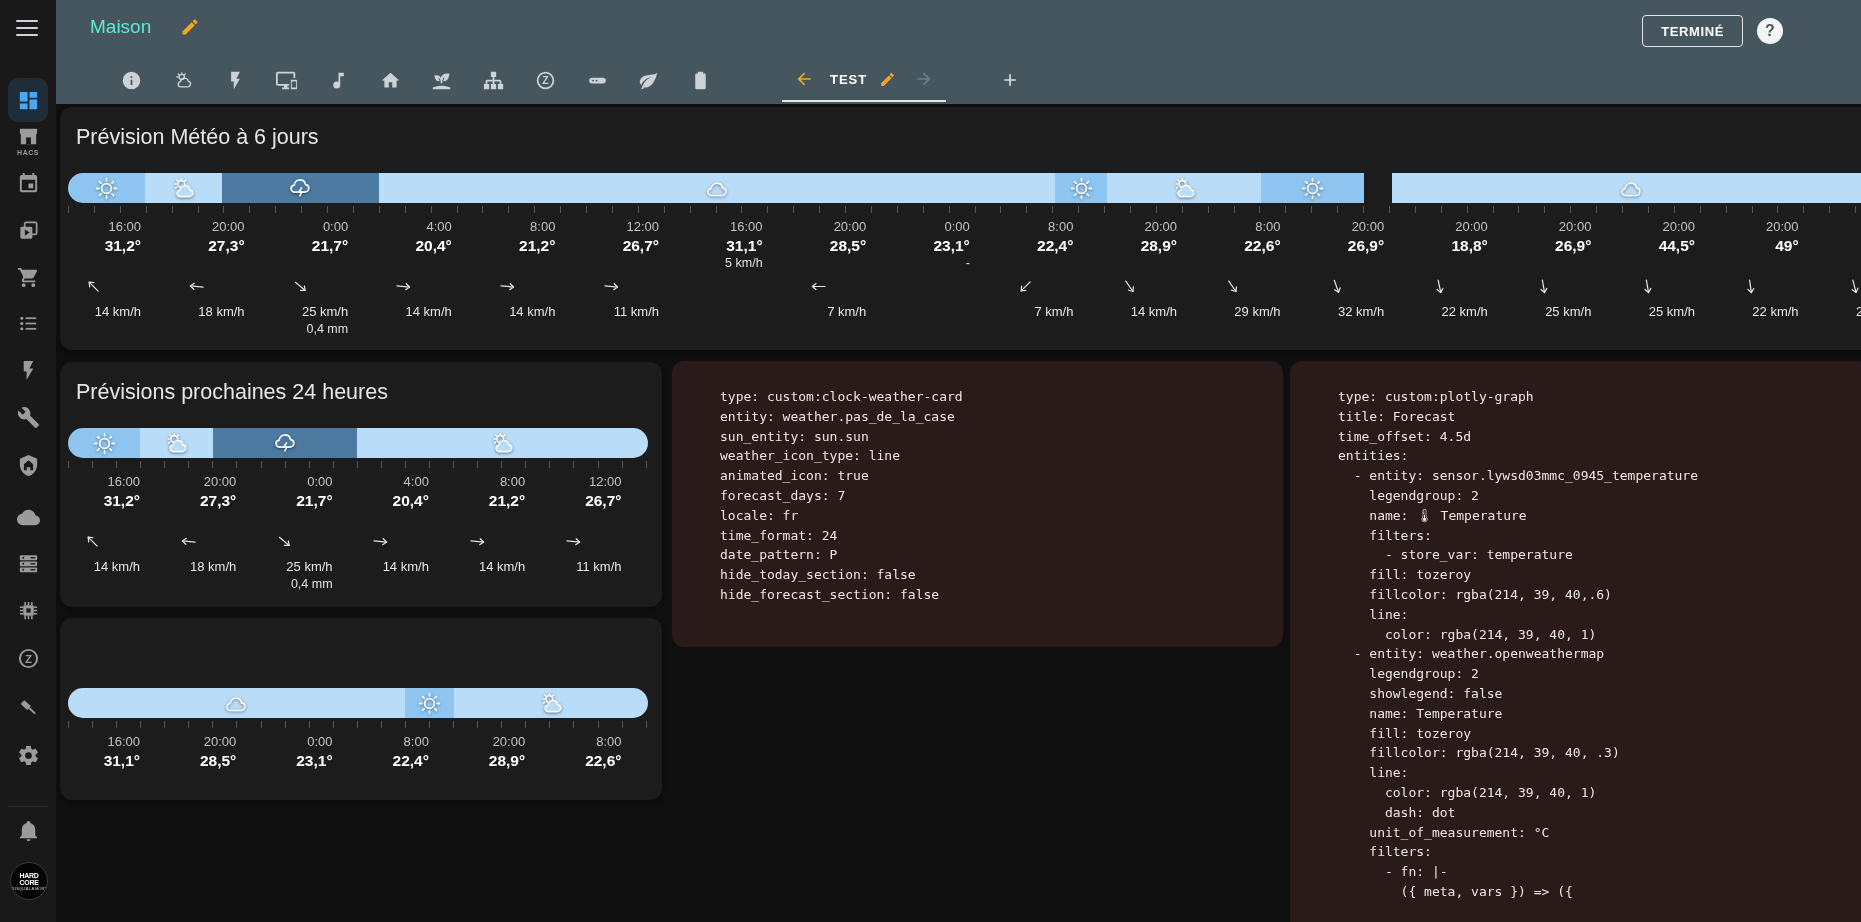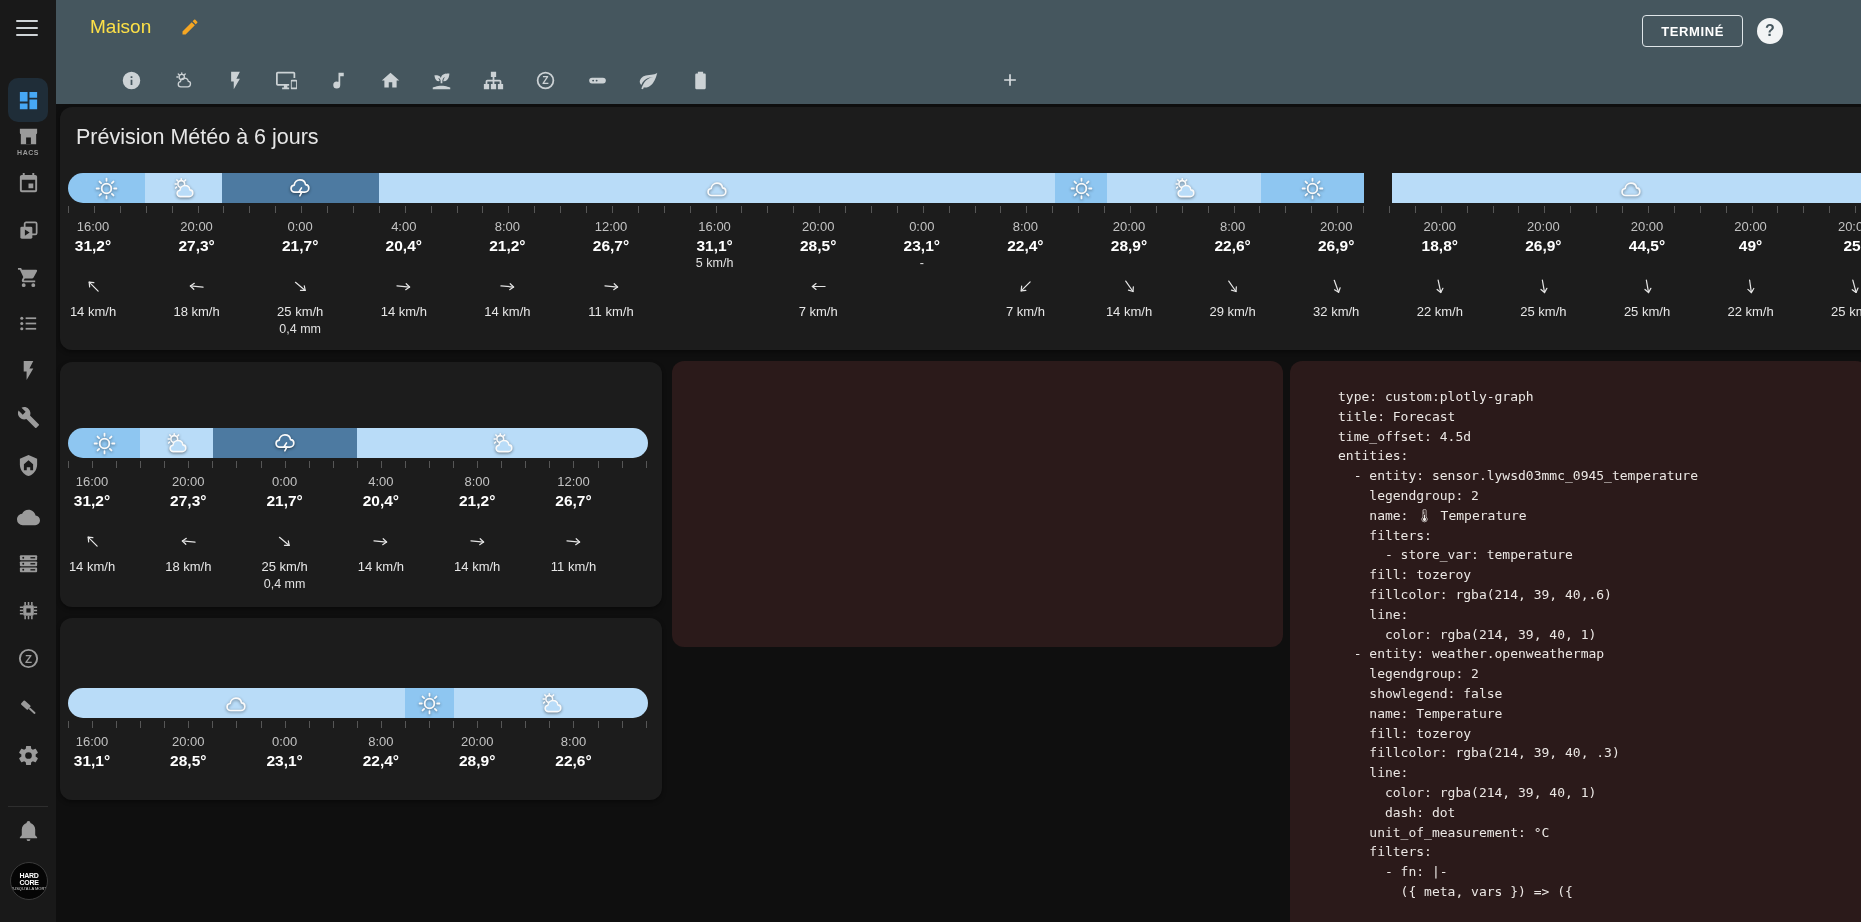--- a/index.html
+++ b/index.html
@@ -11,21 +11,21 @@
   .sb-item{position:absolute;left:8px;width:40px;height:44px;display:flex;flex-direction:column;align-items:center;justify-content:center;color:#9b9b9b;}
   .sb-item.active{background:rgba(71,168,245,.14);border-radius:10px;color:#47a8f5;}
   .sb-item svg{width:23px;height:23px;display:block;}
   .sb-label{font-size:7px;letter-spacing:.5px;color:#9b9b9b;margin-top:1px;font-weight:bold;}
   .sb-divider{position:absolute;left:8px;right:8px;top:806px;height:1px;background:#2e2e2e;}
   .sb-avatar{position:absolute;left:10px;top:862px;width:36px;height:36px;border-radius:50%;background:#050505;border:1px solid #3a3a3a;display:flex;flex-direction:column;align-items:center;justify-content:center;line-height:1;overflow:hidden;}
   .sb-avatar .a1{font-size:7px;font-weight:bold;color:#fff;letter-spacing:-.3px;}
   .sb-avatar .a2{font-size:4px;color:#ddd;margin-top:1px;}
   
   .header{position:absolute;left:56px;top:0;right:0;height:104px;background:#45565e;z-index:20;}
-  .h-title{position:absolute;left:34px;top:16px;font-size:19px;color:#fde047;font-weight:500;}
+  .h-title{position:absolute;left:34px;top:16px;font-size:19px;color:#5eead4;font-weight:500;}
   .h-pencil{position:absolute;left:124px;top:17px;width:20px;height:20px;color:#f5a623;}
   .h-pencil svg{width:20px;height:20px;}
   .done-btn{position:absolute;right:118px;top:15px;height:32px;padding:0 18px;background:transparent;border:1px solid #dfe5e8;border-radius:4px;color:#fff;font-size:13px;font-weight:bold;letter-spacing:.6px;font-family:inherit;cursor:pointer;}
   .help-btn{position:absolute;right:78px;top:18px;width:26px;height:26px;border-radius:50%;background:#f2f4f5;color:#45565e;display:flex;align-items:center;justify-content:center;font-weight:bold;font-size:16px;cursor:pointer;}
   .h-tabs{position:absolute;left:50px;top:58px;height:44px;display:flex;align-items:center;}
   .tab-ic{width:51.7px;height:44px;display:flex;align-items:center;justify-content:center;color:#d8dde0;opacity:.92;cursor:pointer;}
   .tab-ic svg{width:21px;height:21px;}
   .tab-active{position:absolute;left:726px;top:58px;height:44px;display:flex;align-items:center;padding:0 12px;border-bottom:2px solid #e8e8e8;box-sizing:border-box;}
   .tab-active .arr{width:20px;height:20px;display:flex;}
   .tab-active .arr svg{width:20px;height:20px;}
@@ -48,21 +48,21 @@
   .card1 .bar .seg:first-child{border-radius:15px 0 0 15px;}
   .seg{height:30px;display:flex;align-items:center;justify-content:center;flex:0 0 auto;}
   .seg .wic{width:27px;height:27px;color:#fafafa;filter:drop-shadow(0 1px 1.5px rgba(0,0,0,.45));}
   .seg .wic svg{width:27px;height:27px;}
   .ticks{position:absolute;left:8px;top:99px;height:7px;background:repeating-linear-gradient(90deg,#565656 0,#565656 1px,transparent 1px,transparent 25.9px);}
   .card1 .ticks{right:10px;}
   .card2 .ticks,.card3 .ticks{width:581px;background:repeating-linear-gradient(90deg,#565656 0,#565656 1px,transparent 1px,transparent 24.07px);}
   .card3 .ticks{top:103px;}
   .cols{position:absolute;left:0;top:112px;right:0;bottom:0;}
   .card3 .cols{top:116px;}
-  .col{position:absolute;width:96px;transform:translateX(-50%);text-align:center;}
+  .col{position:absolute;width:96px;transform:translateX(-50%);text-align:right;}
   .c-time{height:18px;font-size:13px;color:#c2c2c2;}
   .c-temp{height:19px;font-size:15.5px;font-weight:bold;color:#fff;}
   .c-sub{height:16px;font-size:12.5px;color:#e0e0e0;}
   .c-arrow{height:28px;display:flex;align-items:center;justify-content:center;color:#e3e3e3;}
   .c-arrow svg{width:21px;height:21px;}
   .c-wind{height:18px;font-size:13px;color:#e6e6e6;margin-top:4px;}
   .c-precip{height:16px;font-size:12.5px;color:#e0e0e0;}
   
   .ecard{position:absolute;background:#2b1a1a;border-radius:12px;padding:16px;box-sizing:border-box;overflow:hidden;}
   .e1{left:672px;top:361px;width:611px;height:286px;}
@@ -269,20 +269,36 @@
         <svg viewBox="0 0 24 24">
           <path fill="currentColor" d="M17,8C8,10 5.9,16.17 3.82,21.34L5.71,22L6.66,19.7C7.14,19.87 7.64,20 8,20C19,20 22,3 22,3C21,5 14,5.25 9,6.25C4,7.25 2,11.5 2,13.5C2,15.5 3.75,17.25 3.75,17.25C7,8 17,8 17,8Z"></path>
         </svg>
       </div>
       <div class="tab-ic">
         <svg viewBox="0 0 24 24">
           <path fill="currentColor" d="M16.67,4H15V2H9V4H7.33A1.33,1.33 0 0,0 6,5.33V20.67C6,21.4 6.6,22 7.33,22H16.67A1.33,1.33 0 0,0 18,20.67V5.33C18,4.6 17.4,4 16.67,4Z"></path>
         </svg>
       </div>
     </div>
+  <div class="tab-active">
+    <span class="arr prev">
+        <svg viewBox="0 0 24 24">
+          <path fill="currentColor" d="M20,11V13H8L13.5,18.5L12.08,19.92L4.16,12L12.08,4.08L13.5,5.5L8,11H20Z"></path>
+        </svg>
+      </span>
+    <span class="tab-label">TEST</span>
+    <span class="tab-edit"><svg viewBox="0 0 24 24">
+          <path fill="currentColor" d="M20.71,7.04C21.1,6.65 21.1,6 20.71,5.63L18.37,3.29C18,2.9 17.35,2.9 16.96,3.29L15.12,5.12L18.87,8.87M3,17.25V21H6.75L17.81,9.93L14.06,6.18L3,17.25Z"></path>
+        </svg></span>
+    <span class="arr next">
+        <svg viewBox="0 0 24 24">
+          <path fill="currentColor" d="M4,11V13H16L10.5,18.5L11.92,19.92L19.84,12L11.92,4.08L10.5,5.5L16,11H4Z"></path>
+        </svg>
+      </span>
+  </div>
   <div class="tab-add">
       <svg viewBox="0 0 24 24">
         <path fill="currentColor" d="M19,13H13V19H11V13H5V11H11V5H13V11H19V13Z"></path>
       </svg>
     </div>
 </div>
 
 <div class="card card1">
   <div class="c-title">Prévision Météo à 6 jours</div>
   <div class="bar" id="bar-c1">
@@ -633,20 +649,21 @@
             </svg>
           </span>
         </div>
         <div class="c-wind">25 km/h</div>
         <div class="c-precip"></div>
       </div>
     </div>
 </div>
 
 <div class="card card2">
+  <div class="c-title">Prévisions prochaines 24 heures</div>
   <div class="bar" id="bar-c2">
       <div class="seg" style="width: 72px; background: rgb(142, 198, 241);">
         <span class="wic"><svg viewBox="0 0 24 24">
             <g fill="none" stroke="currentColor" stroke-width="1.6" stroke-linecap="round">
               <circle cx="12" cy="12" r="4.3"></circle>
               <path d="M12 3.2v2M12 18.8v2M3.2 12h2M18.8 12h2M5.8 5.8l1.4 1.4M16.8 16.8l1.4 1.4M5.8 18.2l1.4-1.4M16.8 7.2l1.4-1.4"></path>
             </g>
           </svg></span>
       </div>
       <div class="seg" style="width: 73px; background: rgb(185, 220, 248);">
@@ -829,20 +846,31 @@
         <div class="c-temp">28,9°</div>
       </div>
       <div class="col" style="left: 513.5px;">
         <div class="c-time">8:00</div>
         <div class="c-temp">22,6°</div>
       </div>
     </div>
 </div>
 
 <div class="ecard e1">
+  <pre class="e-yaml" id="yaml-0">type: custom:clock-weather-card
+entity: weather.pas_de_la_case
+sun_entity: sun.sun
+weather_icon_type: line
+animated_icon: true
+forecast_days: 7
+locale: fr
+time_format: 24
+date_pattern: P
+hide_today_section: false
+hide_forecast_section: false</pre>
 </div>
 
 <div class="ecard e2">
   <pre class="e-yaml" id="yaml-1">type: custom:plotly-graph
 title: Forecast
 time_offset: 4.5d
 entities:
   - entity: sensor.lywsd03mmc_0945_temperature
     legendgroup: 2
     name: 🌡 Temperature

